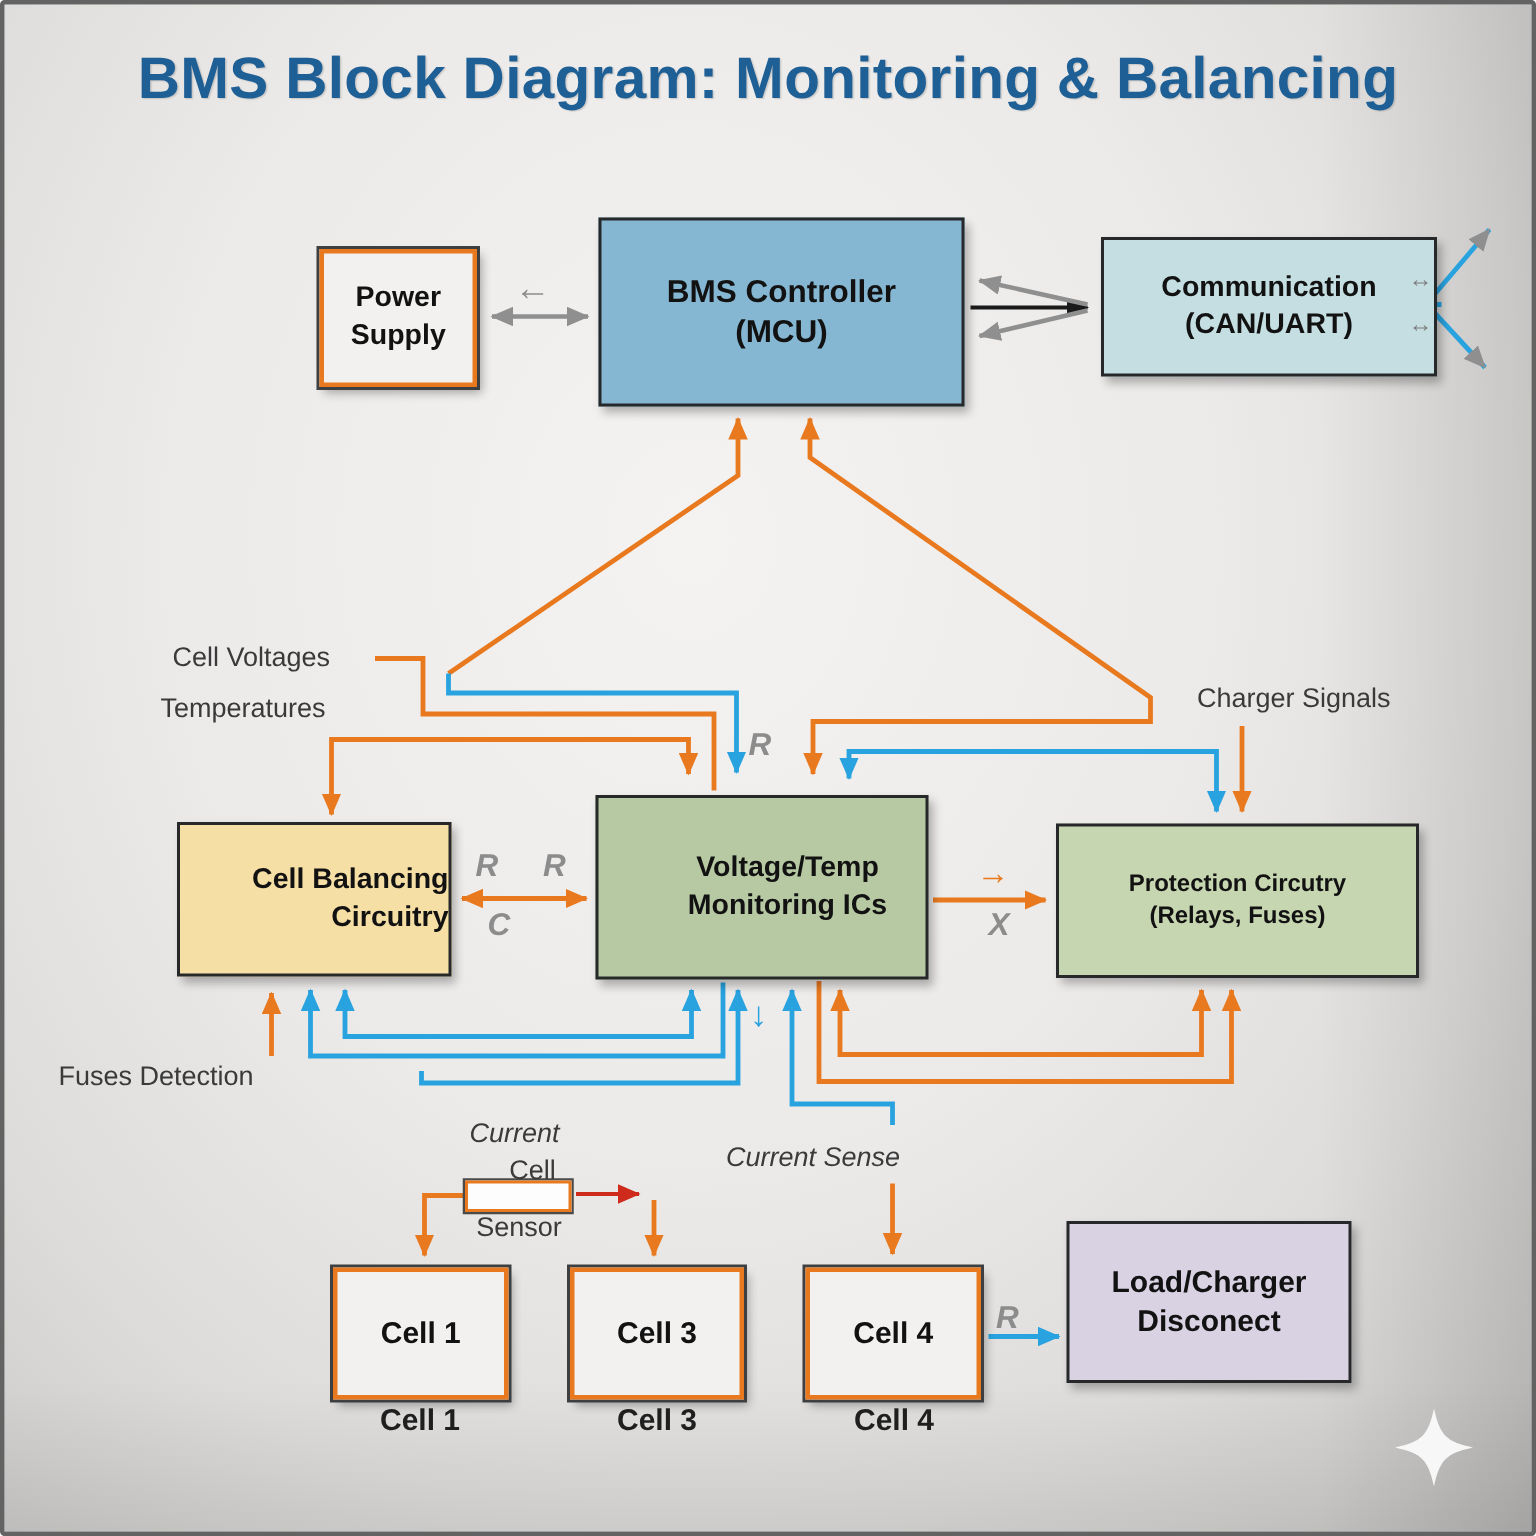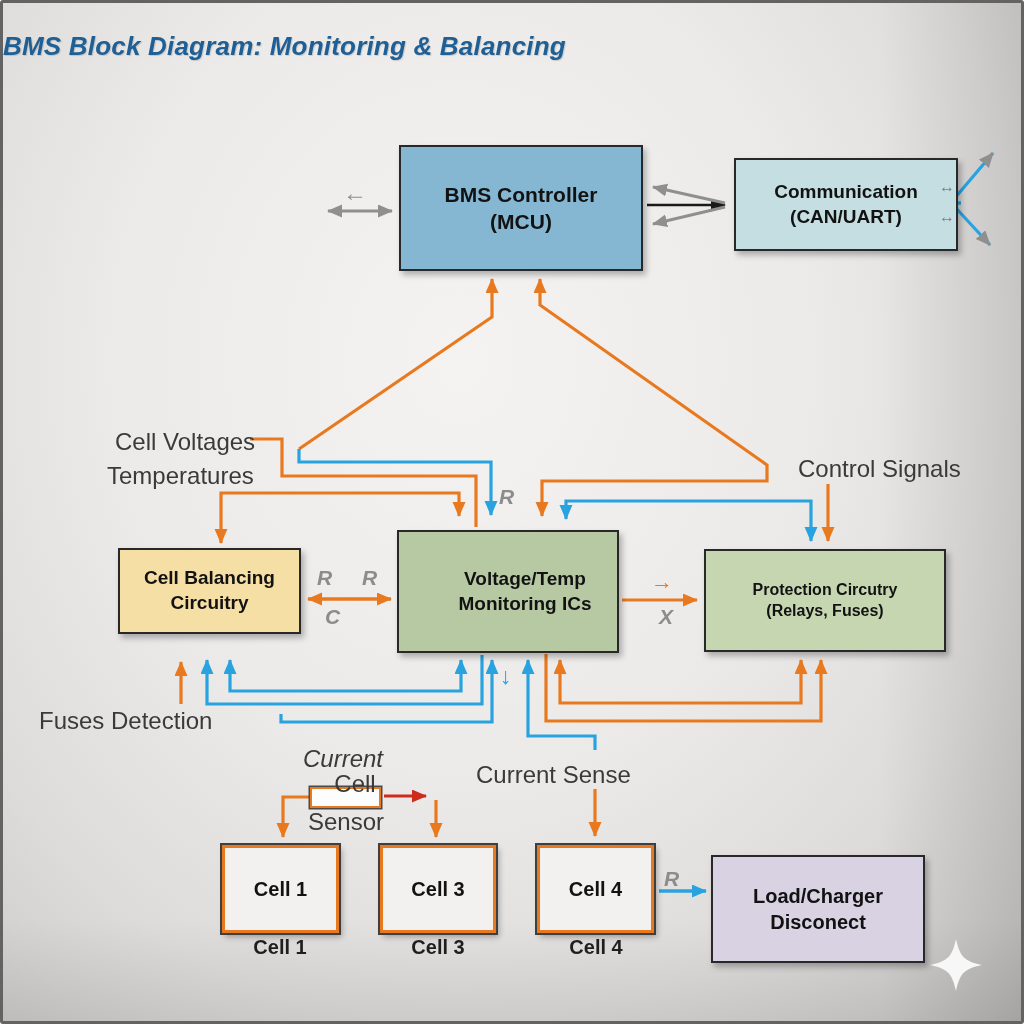--- a/index.html
+++ b/index.html
@@ -15,29 +15,28 @@
   #wires{position:absolute;left:0;top:0;width:1024px;height:1024px;}
   .block{
     position:absolute;display:flex;flex-direction:column;align-items:center;justify-content:center;
     box-sizing:border-box;text-align:center;font-weight:bold;color:#121212;
     border:2.5px solid #26282a;box-shadow:3px 4px 6px rgba(0,0,0,0.28);
     line-height:1.3;
   }
   .block.orange-frame{
     border:3px solid #e8791f;box-shadow:0 0 0 2px #3d3f41, 3px 4px 6px rgba(0,0,0,0.30);
   }
-  .label{position:absolute;color:#3a3a3a;font-size:24px;white-space:nowrap;}
+  .label{position:absolute;color:#3a3a3a;font-size:18px;white-space:nowrap;}
   .caption{position:absolute;color:#1f1f1f;font-size:20px;font-weight:bold;text-align:center;width:100px;}
   .ann{position:absolute;color:#8c8c8c;font-size:21px;font-style:italic;font-weight:bold;}
   .glyph{position:absolute;line-height:1;}
   #title{
-    position:absolute;left:0;right:0;top:28px;
-    font-size:26px;font-weight:bold;color:#1e5f95;letter-spacing:.2px;
+    position:absolute;left:0;right:0;top:28px;text-align:center;
+    font-size:39px;font-weight:bold;color:#1e5f95;letter-spacing:.2px;
     text-shadow:1px 1px 1px rgba(0,0,0,0.15);
-    font-style:italic;
   }
 </style>
 </head>
 <body>
 
 <div id="stage">
 
   <svg id="wires" width="1024" height="1024">
     <defs>
       <marker id="aO" markerUnits="userSpaceOnUse" markerWidth="16" markerHeight="14" refX="14" refY="6.5" orient="auto-start-reverse">
@@ -94,32 +93,36 @@
     <path d="M381,793 H423" stroke="#cf2b1c" stroke-width="2.8" fill="none" marker-end="url(#aR)"></path>
     <path d="M433,797 V834" stroke="#e8791f" stroke-width="3.2" fill="none" marker-end="url(#aO)"></path>
 
     <path d="M656,888 H703" stroke="#29a3df" stroke-width="3.4" fill="none" marker-end="url(#aB)"></path>
 
     <path d="M953,936 C957,954 961,958 979,962 C961,966 957,970 953,988 C949,970 945,966 927,962 C945,958 949,954 953,936 Z" fill="#fafafa" opacity="0.95"></path>
   </svg>
 
   <div id="title">BMS Block Diagram: Monitoring &amp; Balancing</div>
 
+  <div class="block orange-frame" style="left:210px;top:163px;width:105px;height:92px;background:#f3f1ef;font-size:19px;">
+    <span>Power</span>
+    <span>Supply</span>
+  </div>
 
   <div class="block" style="left:396px;top:142px;width:244px;height:126px;background:#85b7d2;font-size:21px;text-align:right;">
     <span>BMS Controller</span>
     <span>(MCU)</span>
   </div>
 
   <div class="block" style="left:731px;top:155px;width:224px;height:93px;background:#c5dee1;font-size:19px;">
     <span>Communication</span>
     <span>(CAN/UART)</span>
   </div>
 
-  <div class="block" style="left:115px;top:545px;width:183px;height:86px;background:#f6dfa4;font-size:19px;">
+  <div class="block" style="left:115px;top:545px;width:183px;height:103px;background:#f6dfa4;font-size:19px;align-items:flex-end;">
     <span>Cell Balancing</span>
     <span>Circuitry</span>
   </div>
 
   <div class="block" style="left:394px;top:527px;width:222px;height:123px;background:#b7c9a3;font-size:19px;padding-left:34px;">
     <span>Voltage/Temp</span>
     <span>Monitoring ICs</span>
   </div>
 
   <div class="block" style="left:701px;top:546px;width:242px;height:103px;background:#c6d6b0;font-size:16px;">
@@ -130,35 +133,35 @@
   <div class="block orange-frame" style="left:219px;top:842px;width:117px;height:88px;background:#f3f1ef;font-size:20px;">
     <span>Cell 1</span>
   </div>
   <div class="block orange-frame" style="left:377px;top:842px;width:116px;height:88px;background:#f3f1ef;font-size:20px;">
     <span>Cell 3</span>
   </div>
   <div class="block orange-frame" style="left:534px;top:842px;width:117px;height:88px;background:#f3f1ef;font-size:20px;">
     <span>Cell 4</span>
   </div>
 
-  <div class="block" style="left:708px;top:852px;width:214px;height:108px;background:#d8d2e2;font-size:20px;">
+  <div class="block" style="left:708px;top:811px;width:190px;height:108px;background:#d8d2e2;font-size:20px;">
     <span>Load/Charger</span>
     <span>Disconect</span>
   </div>
 
   <div style="position:absolute;left:307px;top:784px;width:71px;height:21px;box-sizing:border-box;background:#fdfdfd;border:2.5px solid #e8791f;box-shadow:0 0 0 1.5px #4a4a4a;"></div>
 
   <div class="label" style="left:112px;top:425px;">Cell Voltages</div>
   <div class="label" style="left:104px;top:459px;">Temperatures</div>
-  <div class="label" style="left:795px;top:452px;">Control Signals</div>
+  <div class="label" style="left:795px;top:452px;">Charger Signals</div>
   <div class="label" style="left:36px;top:704px;">Fuses Detection</div>
   <div class="label" style="left:290px;top:742px;width:100px;text-align:center;font-style:italic;">Current</div>
   <div class="label" style="left:302px;top:767px;width:100px;text-align:center;">Cell</div>
   <div class="label" style="left:293px;top:805px;width:100px;text-align:center;">Sensor</div>
-  <div class="label" style="left:473px;top:758px;width:132px;text-align:center;">Current Sense</div>
+  <div class="label" style="left:473px;top:758px;width:132px;text-align:center;font-style:italic;">Current Sense</div>
 
   <div class="caption" style="left:227px;top:933px;">Cell 1</div>
   <div class="caption" style="left:385px;top:933px;">Cell 3</div>
   <div class="caption" style="left:543px;top:933px;">Cell 4</div>
 
   <div class="ann" style="left:496px;top:482px;">R</div>
   <div class="ann" style="left:314px;top:563px;">R</div>
   <div class="ann" style="left:359px;top:563px;">R</div>
   <div class="ann" style="left:322px;top:602px;">C</div>
   <div class="ann" style="left:656px;top:602px;">X</div>

